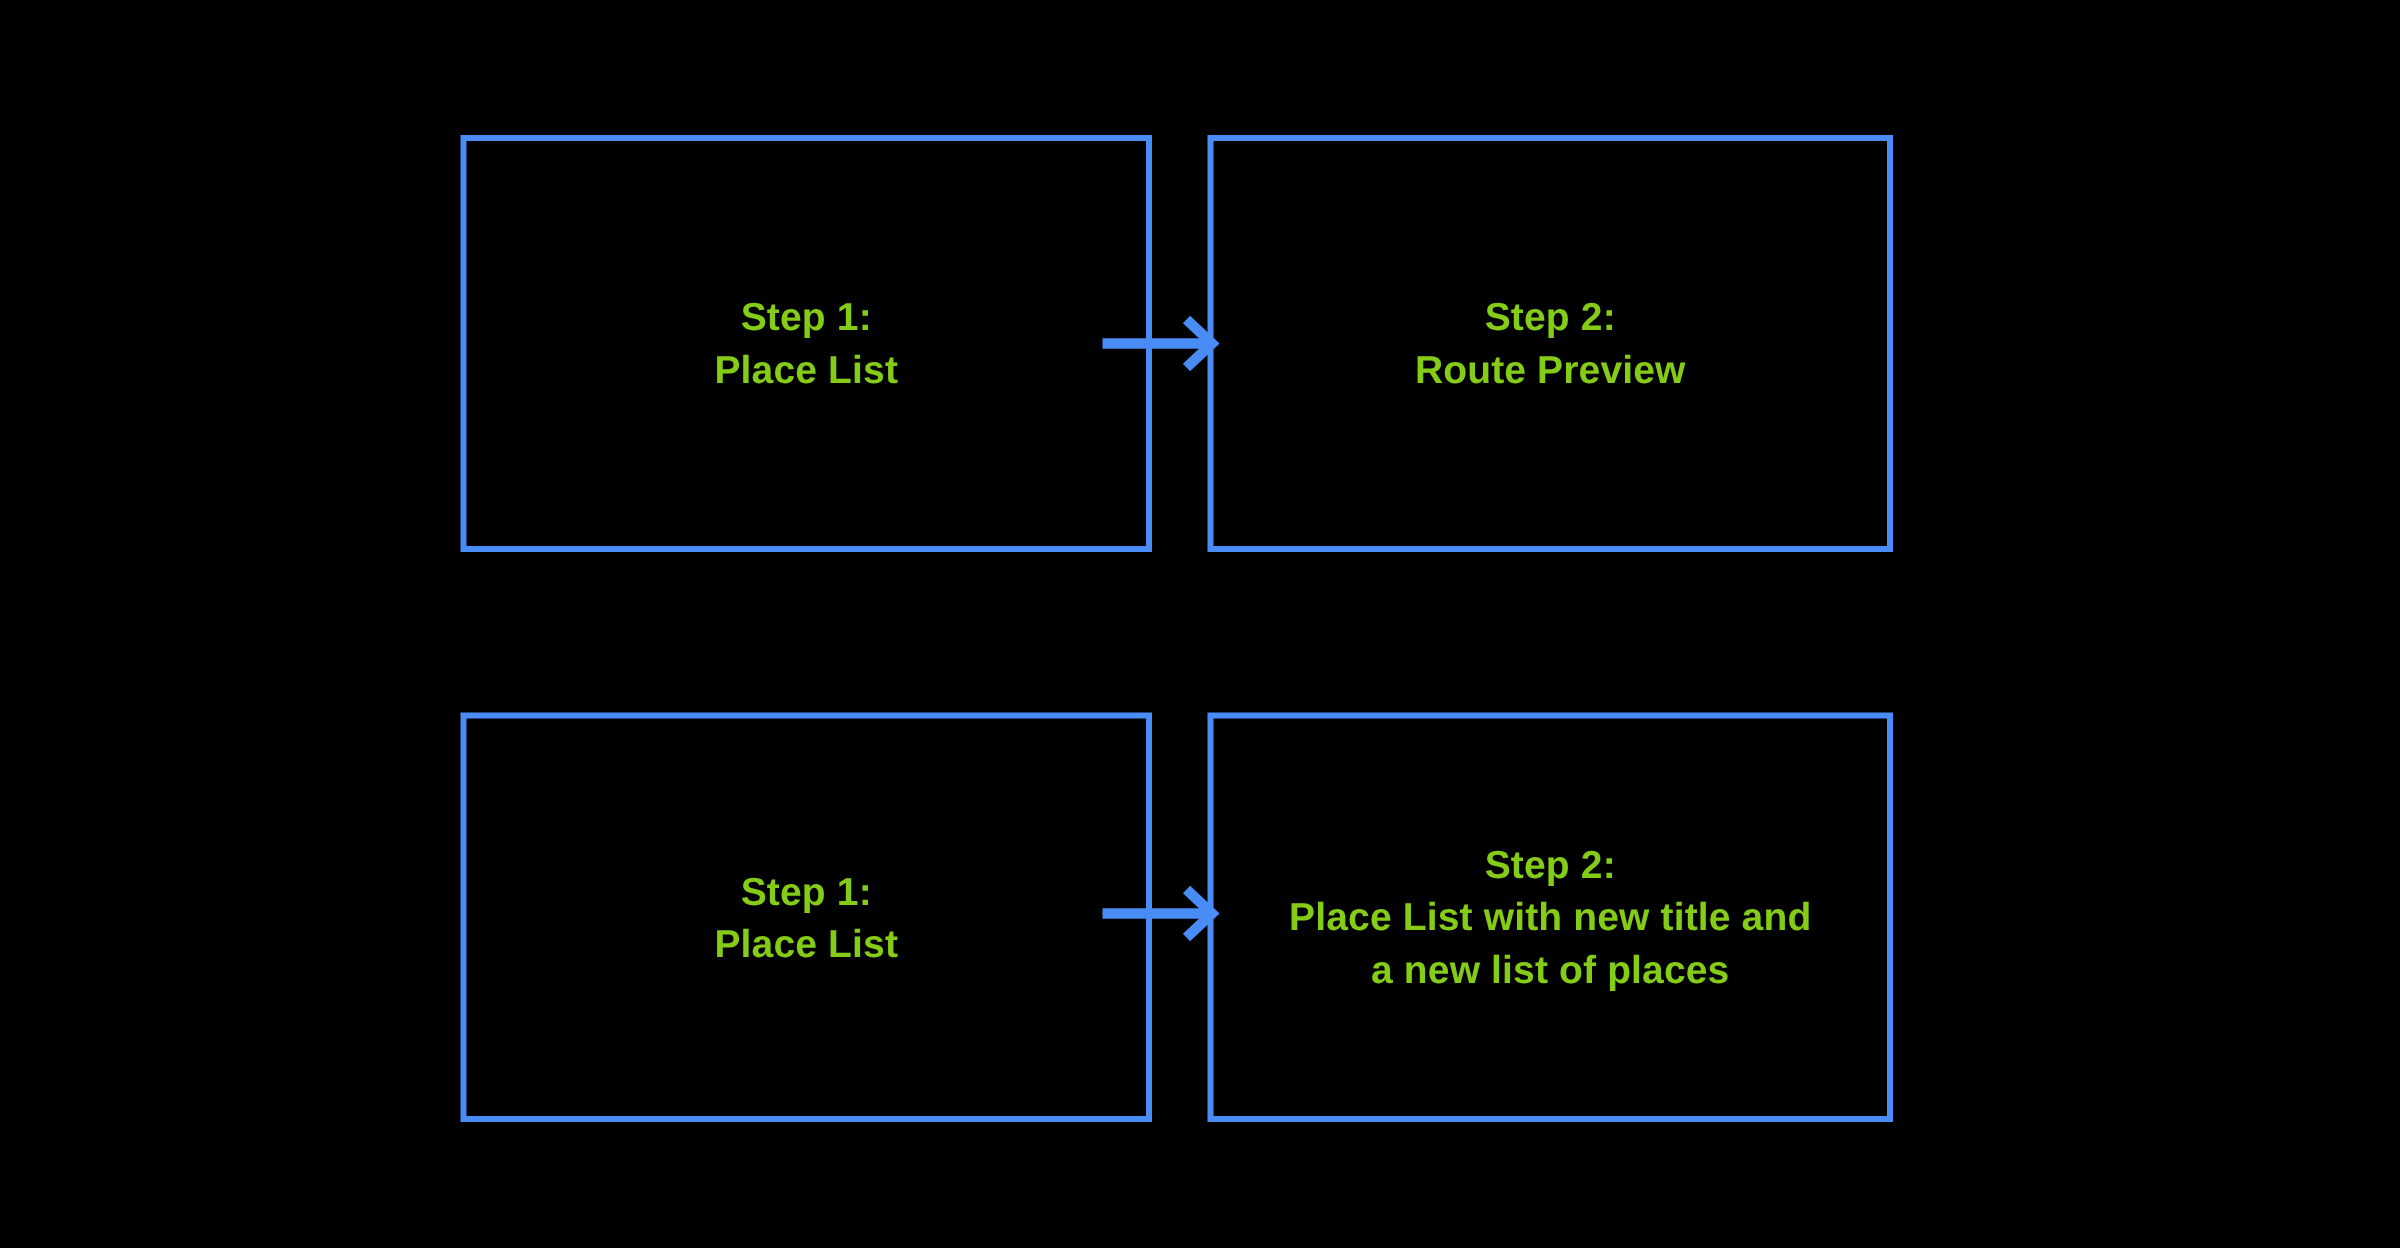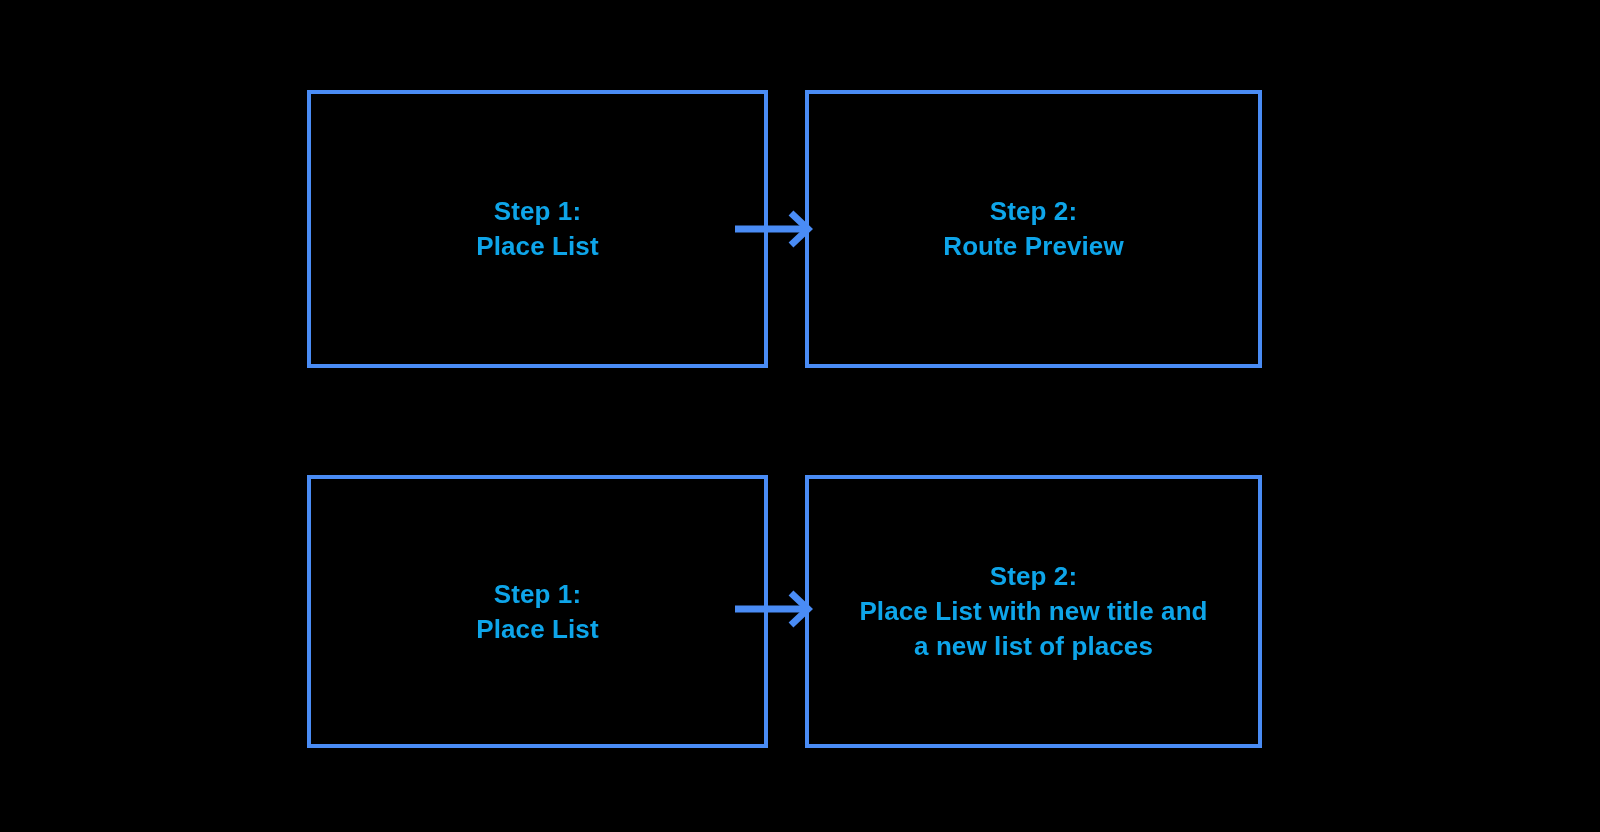--- a/index.html
+++ b/index.html
@@ -23,21 +23,21 @@
   .flow-box {
     position: absolute;
     box-sizing: border-box;
     border: 4px solid #4A8CF5;
     background: transparent;
     display: flex;
     align-items: center;
     justify-content: center;
   }
   .box-label {
-    color: #0ea5e9;
+    color: #84cc16;
     font-size: 26px;
     font-weight: bold;
     line-height: 35px;
     text-align: center;
     letter-spacing: 0.1px;
     white-space: pre-line;
     padding: 0 8px;
   }
   
   #box-r1c1 { left: 307px; top: 90px;  width: 461px; height: 278px; }

